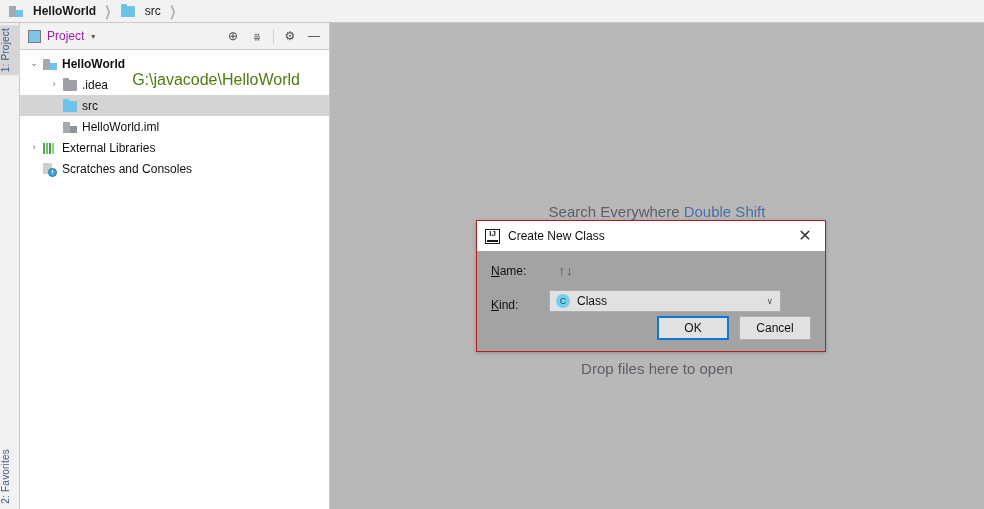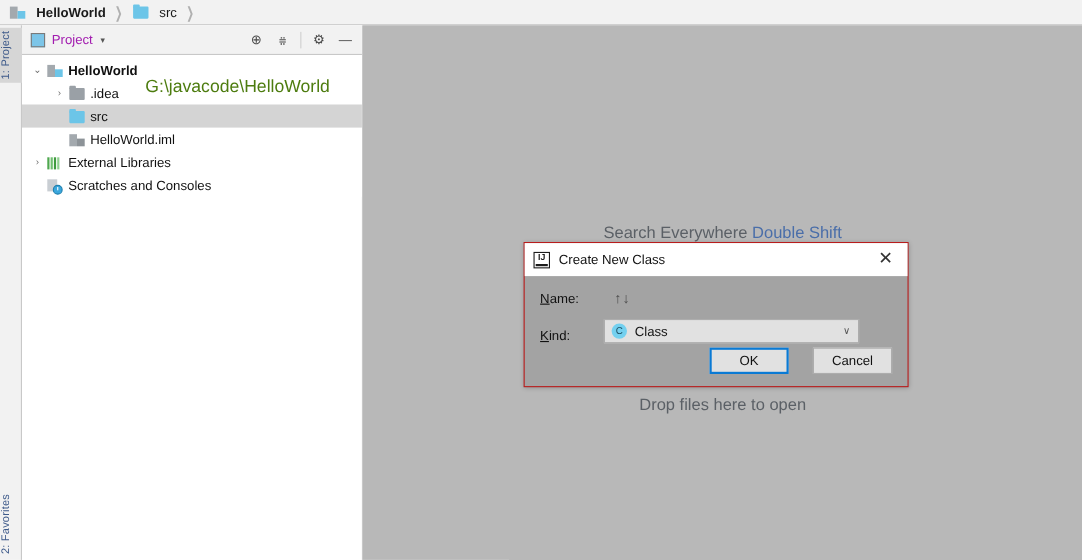--- a/index.html
+++ b/index.html
@@ -377,21 +377,21 @@
     font-size: 9px;
     color: #555;
     padding-right: 5px;
   }
 
   .dlg-buttons {
     position: absolute;
     right: 14px;
     bottom: 11px;
     display: flex;
-    gap: 22px;
+    gap: 10px;
   }
   .btn {
     min-width: 72px;
     height: 24px;
     background: #e1e1e1;
     border: 1px solid #adadad;
     box-sizing: border-box;
     font-size: 12px;
     color: #111;
     display: flex;

